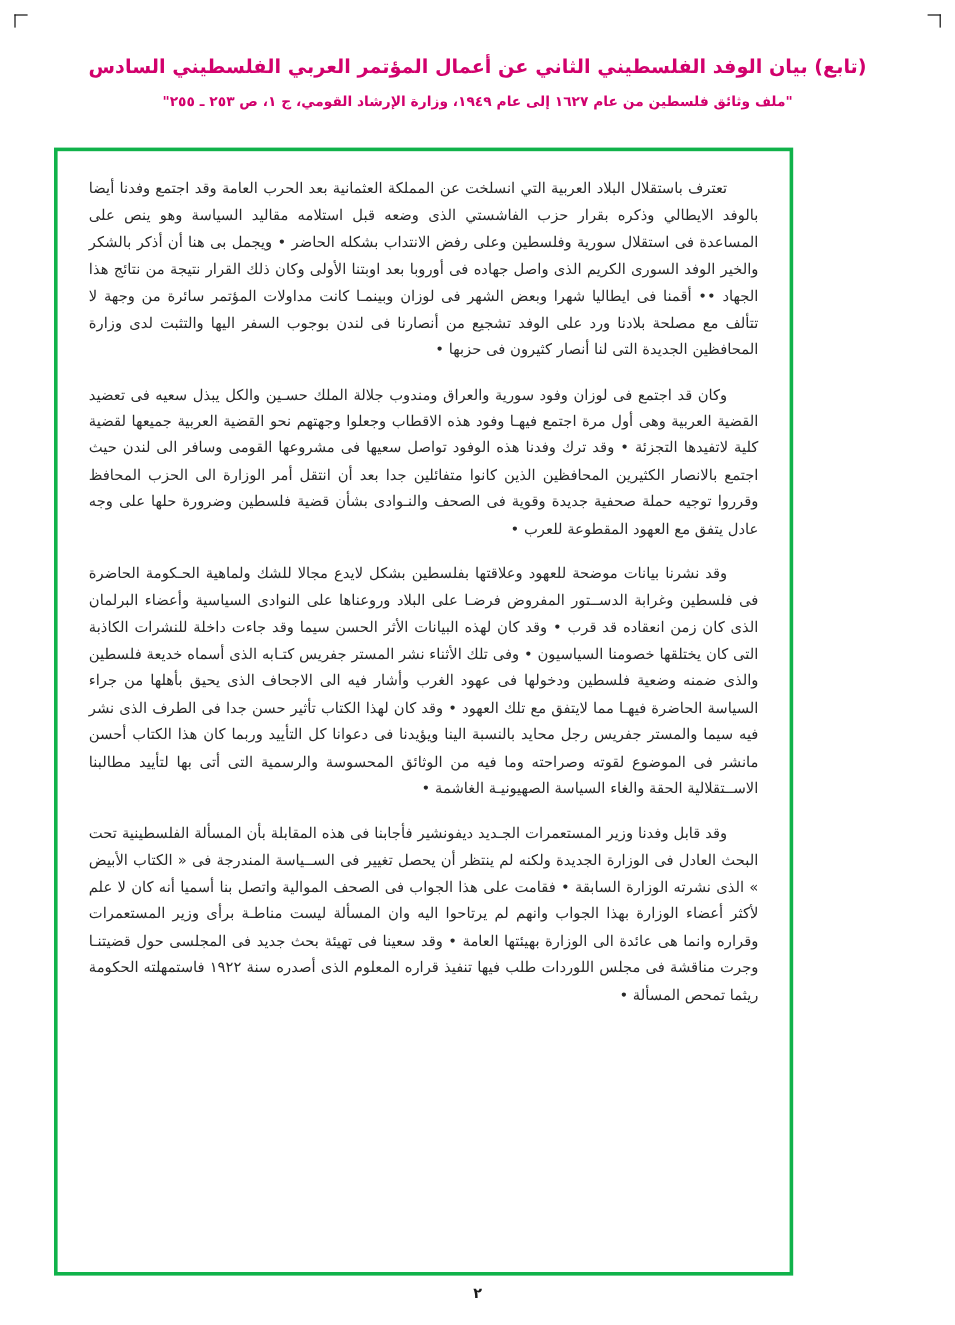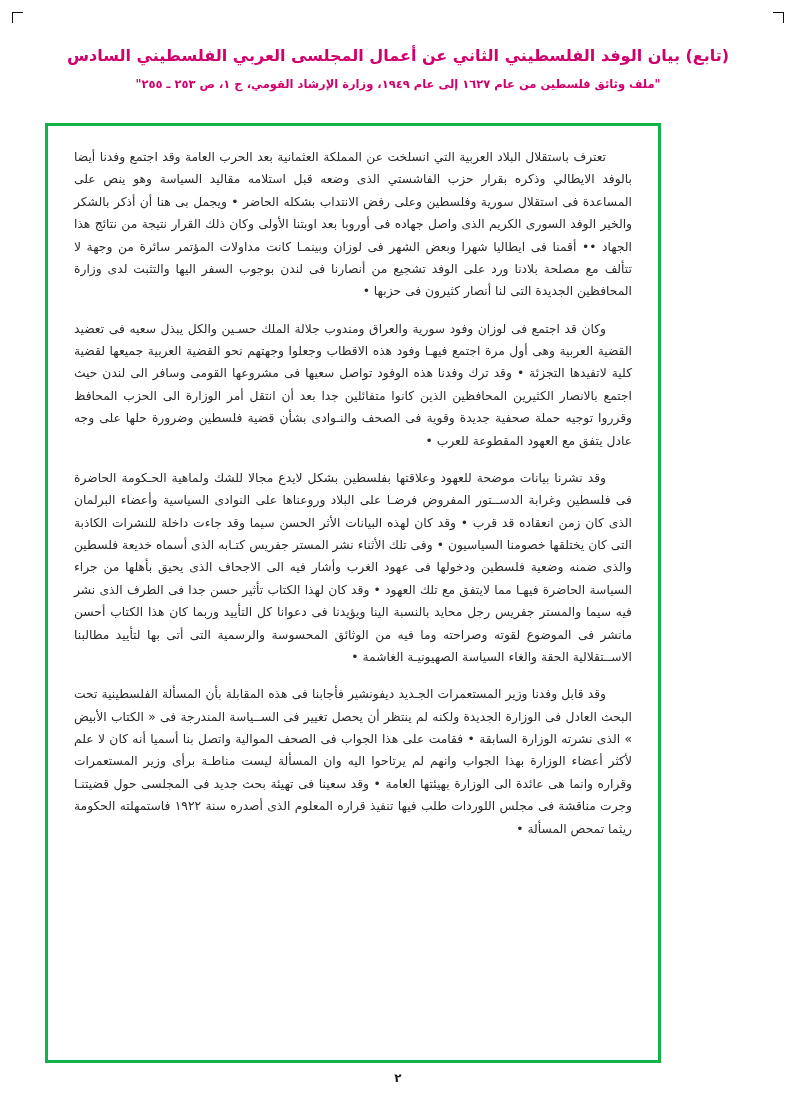--- a/index.html
+++ b/index.html
@@ -97,21 +97,21 @@
 </style>
 </head>
 <body>
 
 <div class="page">
 
   <div class="corner-tick tl"></div>
   <div class="corner-tick tr"></div>
 
   <div class="header">
-    <div class="doc-title">(تابع) بيان الوفد الفلسطيني الثاني عن أعمال المجلسى العربي الفلسطيني السادس</div>
+    <div class="doc-title">(تابع) بيان الوفد الفلسطيني الثاني عن أعمال المؤتمر العربي الفلسطيني السادس</div>
     <div class="doc-subtitle">"ملف وثائق فلسطين من عام ١٦٢٧ إلى عام ١٩٤٩، وزارة الإرشاد القومي، ج ١، ص ٢٥٣ ـ ٢٥٥"</div>
   </div>
 
   <div class="frame">
     <div class="body-text">
       <p class="para">تعترف باستقلال البلاد العربية التي انسلخت عن المملكة العثمانية بعد الحرب العامة وقد اجتمع وفدنا أيضا بالوفد الايطالي وذكره بقرار حزب الفاشستي الذى وضعه قبل استلامه مقاليد السياسة وهو ينص على المساعدة فى استقلال سورية وفلسطين وعلى رفض الانتداب بشكله الحاضر • ويجمل بى هنا أن أذكر بالشكر والخير الوفد السورى الكريم الذى واصل جهاده فى أوروبا بعد اوبتنا الأولى وكان ذلك القرار نتيجة من نتائج هذا الجهاد •• أقمنا فى ايطاليا شهرا وبعض الشهر فى لوزان وبينمـا كانت مداولات المؤتمر سائرة من وجهة لا تتألف مع مصلحة بلادنا ورد على الوفد تشجيع من أنصارنا فى لندن بوجوب السفر اليها والتثبت لدى وزارة المحافظين الجديدة التى لنا أنصار كثيرون فى حزبها •</p>
       <p class="para">وكان قد اجتمع فى لوزان وفود سورية والعراق ومندوب جلالة الملك حسـين والكل يبذل سعيه فى تعضيد القضية العربية وهى أول مرة اجتمع فيهـا وفود هذه الاقطاب وجعلوا وجهتهم نحو القضية العربية جميعها لقضية كلية لاتفيدها التجزئة • وقد ترك وفدنا هذه الوفود تواصل سعيها فى مشروعها القومى وسافر الى لندن حيث اجتمع بالانصار الكثيرين المحافظين الذين كانوا متفائلين جدا بعد أن انتقل أمر الوزارة الى الحزب المحافظ وقرروا توجيه حملة صحفية جديدة وقوية فى الصحف والنـوادى بشأن قضية فلسطين وضرورة حلها على وجه عادل يتفق مع العهود المقطوعة للعرب •</p>
       <p class="para">وقد نشرنا بيانات موضحة للعهود وعلاقتها بفلسطين بشكل لايدع مجالا للشك ولماهية الحـكومة الحاضرة فى فلسطين وغرابة الدســتور المفروض فرضـا على البلاد وروعناها على النوادى السياسية وأعضاء البرلمان الذى كان زمن انعقاده قد قرب • وقد كان لهذه البيانات الأثر الحسن سيما وقد جاءت داخلة للنشرات الكاذبة التى كان يختلقها خصومنا السياسيون • وفى تلك الأثناء نشر المستر جفريس كتـابه الذى أسماه خديعة فلسطين والذى ضمنه وضعية فلسطين ودخولها فى عهود الغرب وأشار فيه الى الاجحاف الذى يحيق بأهلها من جراء السياسة الحاضرة فيهـا مما لايتفق مع تلك العهود • وقد كان لهذا الكتاب تأثير حسن جدا فى الطرف الذى نشر فيه سيما والمستر جفريس رجل محايد بالنسبة الينا ويؤيدنا فى دعوانا كل التأييد وربما كان هذا الكتاب أحسن مانشر فى الموضوع لقوته وصراحته وما فيه من الوثائق المحسوسة والرسمية التى أتى بها لتأييد مطالبنا الاســتقلالية الحقة والغاء السياسة الصهيونيـة الغاشمة •</p>
       <p class="para">وقد قابل وفدنا وزير المستعمرات الجـديد ديفونشير فأجابنا فى هذه المقابلة بأن المسألة الفلسطينية تحت البحث العادل فى الوزارة الجديدة ولكنه لم ينتظر أن يحصل تغيير فى الســياسة المندرجة فى « الكتاب الأبيض » الذى نشرته الوزارة السابقة • فقامت على هذا الجواب فى الصحف الموالية واتصل بنا أسميا أنه كان لا علم لأكثر أعضاء الوزارة بهذا الجواب وانهم لم يرتاحوا اليه وان المسألة ليست مناطـة برأى وزير المستعمرات وقراره وانما هى عائدة الى الوزارة بهيئتها العامة • وقد سعينا فى تهيئة بحث جديد فى المجلسى حول قضيتنـا وجرت مناقشة فى مجلس اللوردات طلب فيها تنفيذ قراره المعلوم الذى أصدره سنة ١٩٢٢ فاستمهلته الحكومة ريثما تمحص المسألة •</p>
     </div>

